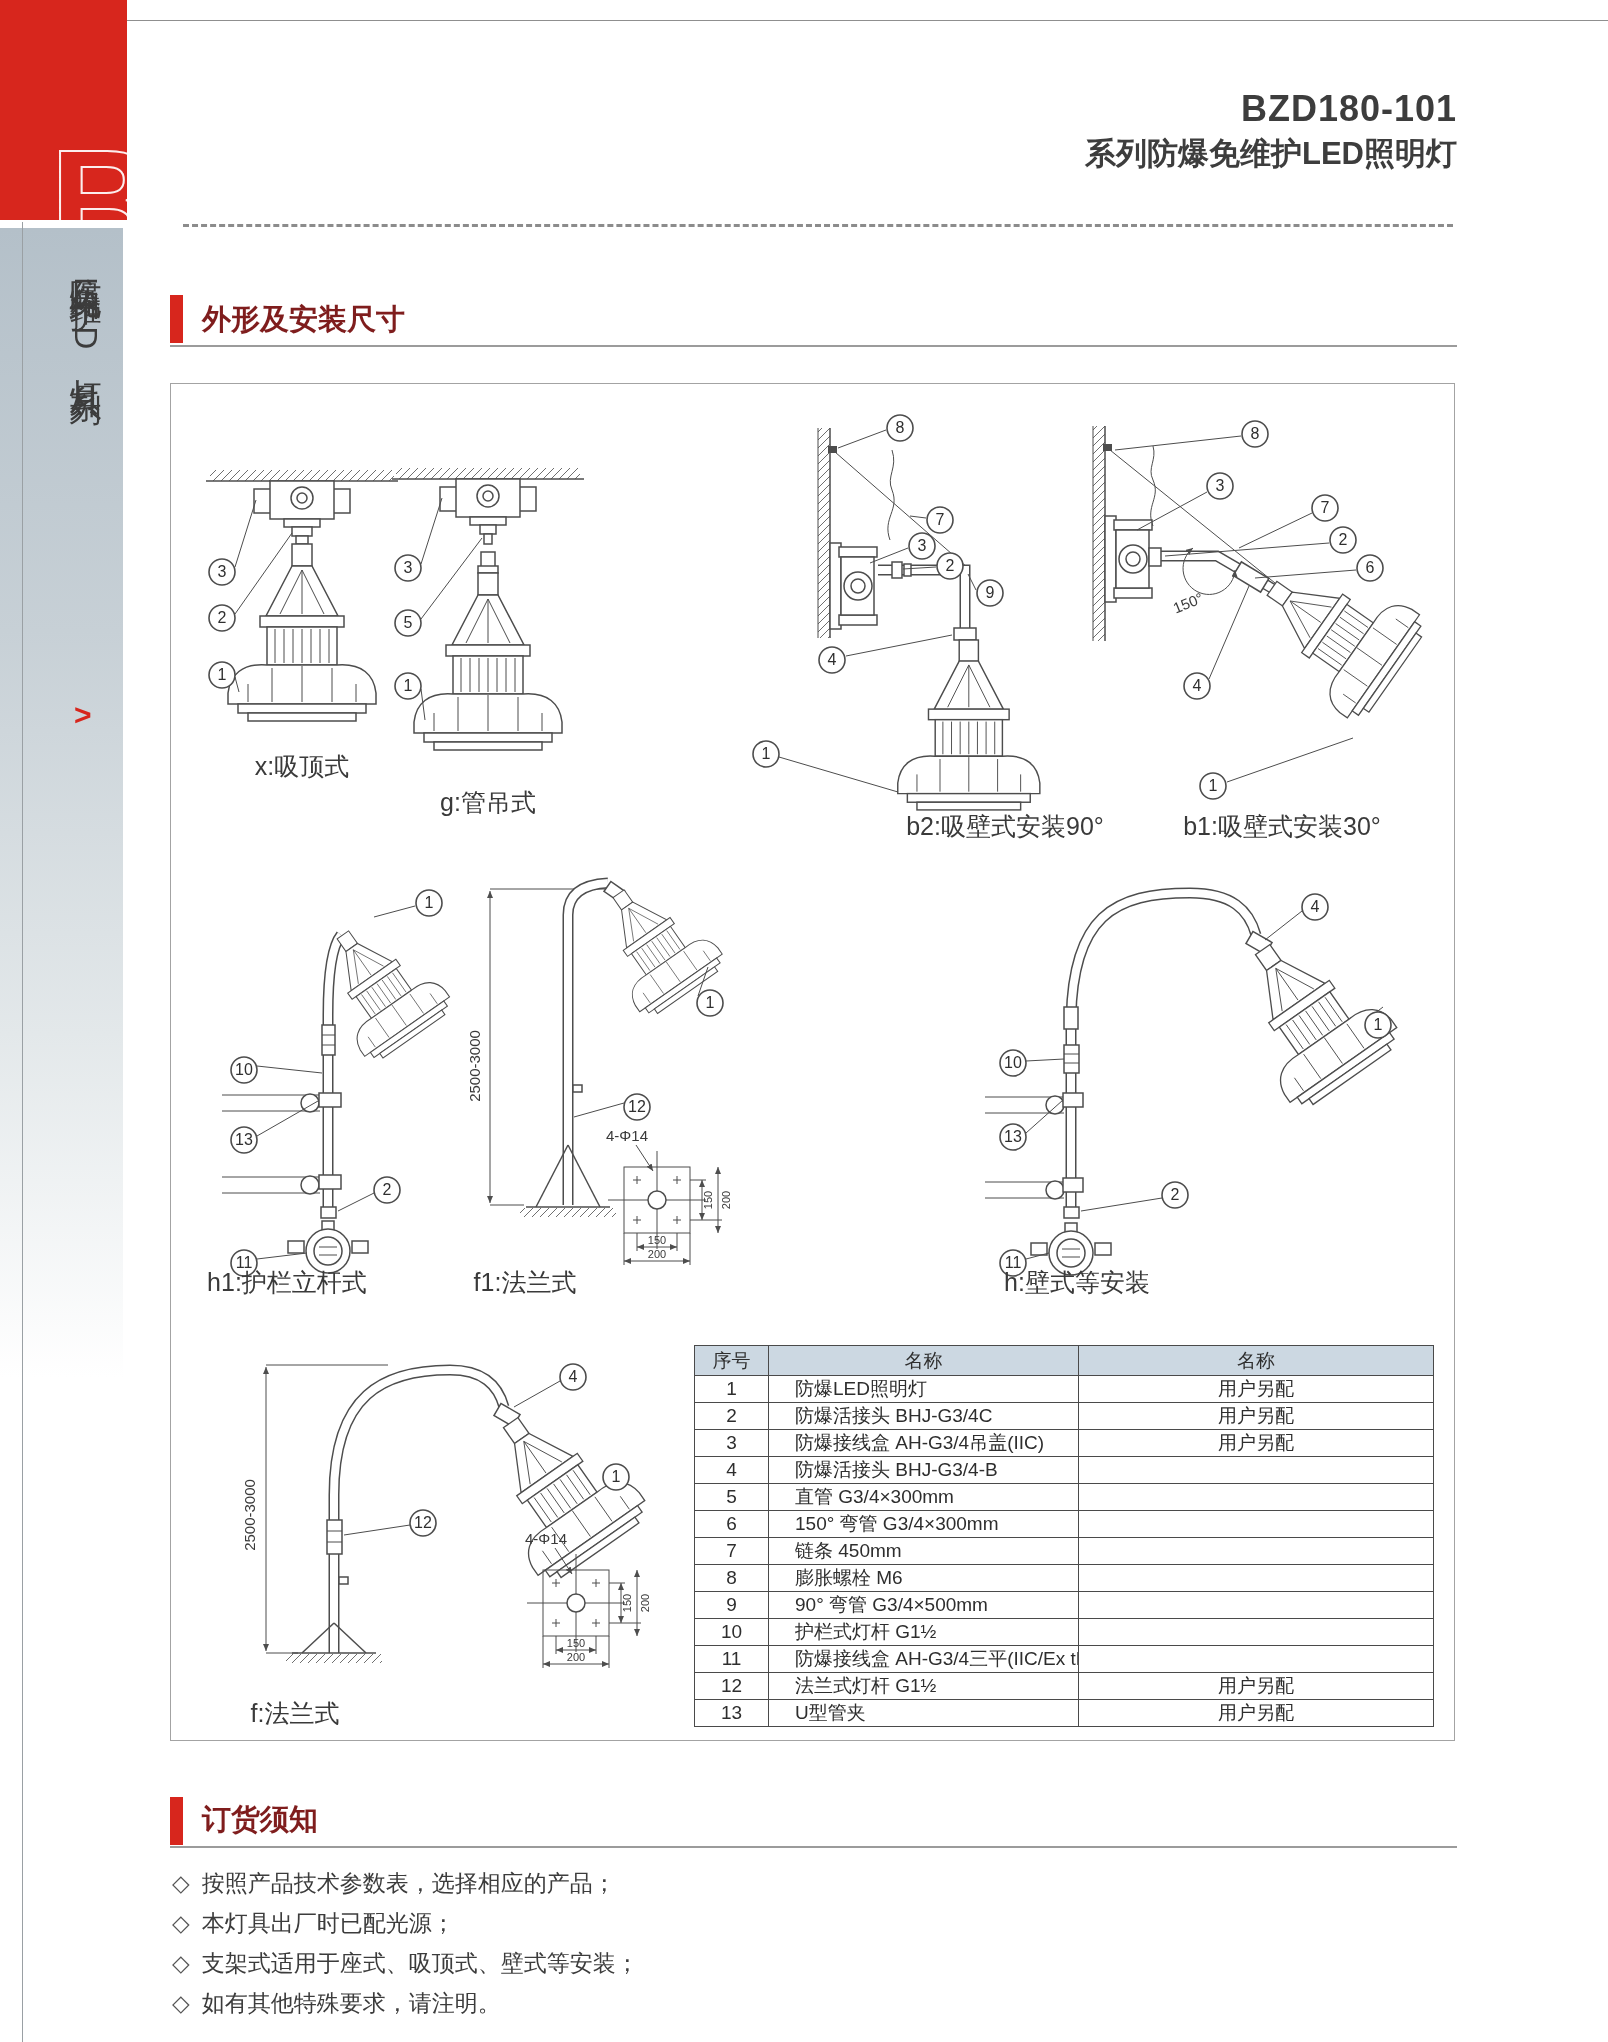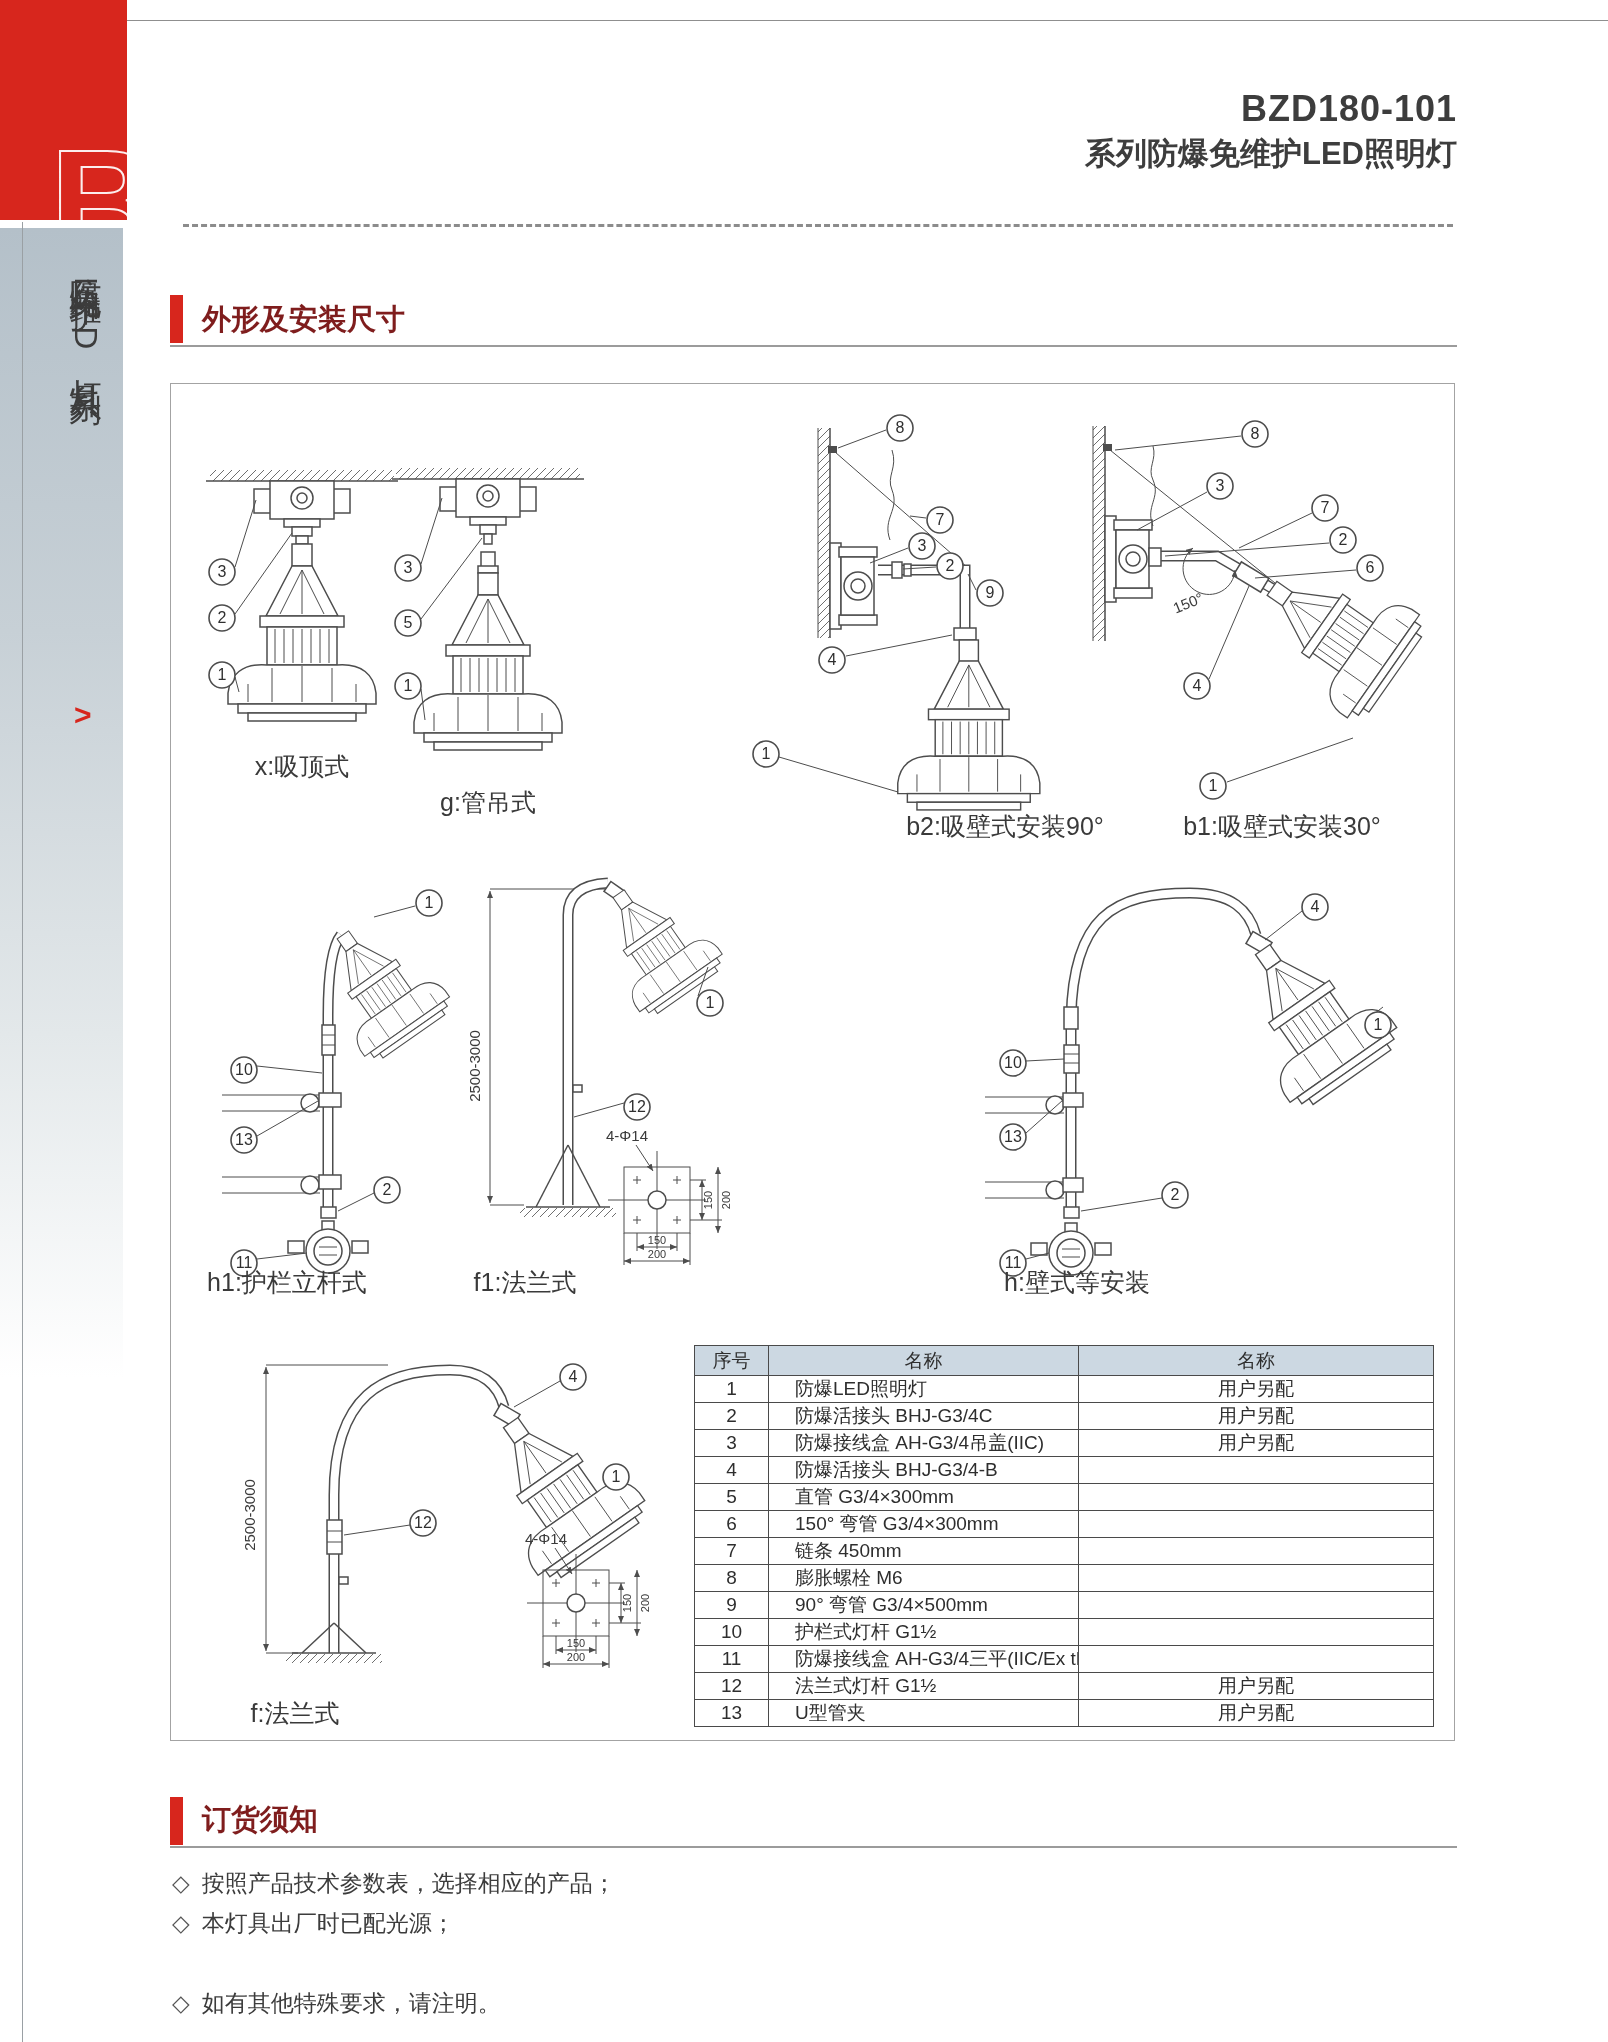--- a/index.html
+++ b/index.html
@@ -618,17 +618,20 @@
   <div class="abs redbar" style="left:170px;top:1797px;"></div>
   <div class="abs sectitle" style="left:202px;top:1800px;">订货须知</div>
   <div class="abs secline" style="left:170px;top:1846px;width:1287px;"></div>
 
   <div class="abs note-item" style="left:172px;top:1868px;">
     <span class="note-bullet">◇</span><span>按照产品技术参数表，选择相应的产品；</span>
   </div>
   <div class="abs note-item" style="left:172px;top:1908px;">
     <span class="note-bullet">◇</span><span>本灯具出厂时已配光源；</span>
   </div>
+  <div class="abs note-item" style="left:172px;top:1948px;">
+    <span class="note-bullet">◇</span><span>支架式适用于座式、吸顶式、壁式等安装；</span>
+  </div>
   <div class="abs note-item" style="left:172px;top:1988px;">
     <span class="note-bullet">◇</span><span>如有其他特殊要求，请注明。</span>
   </div>
 
 </div>
 
 </body></html>

